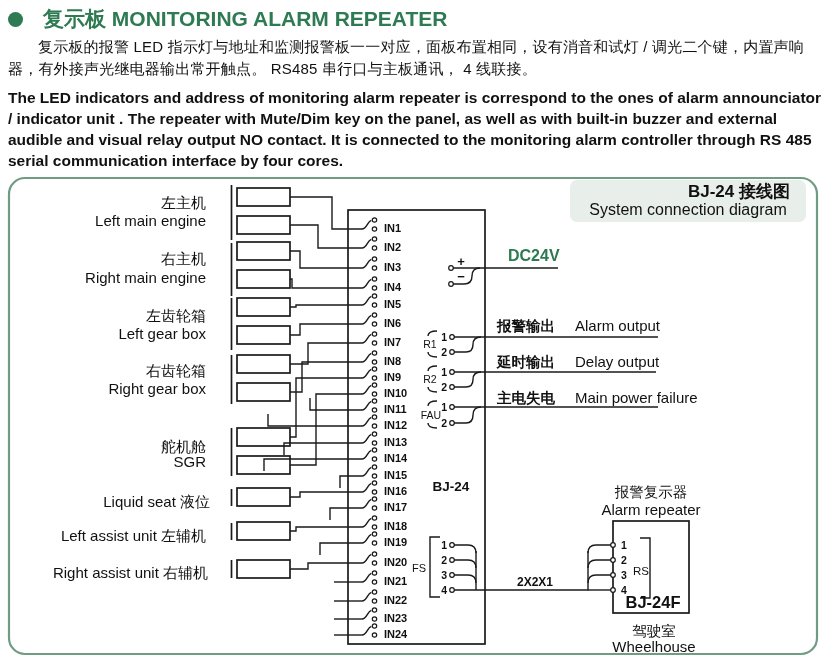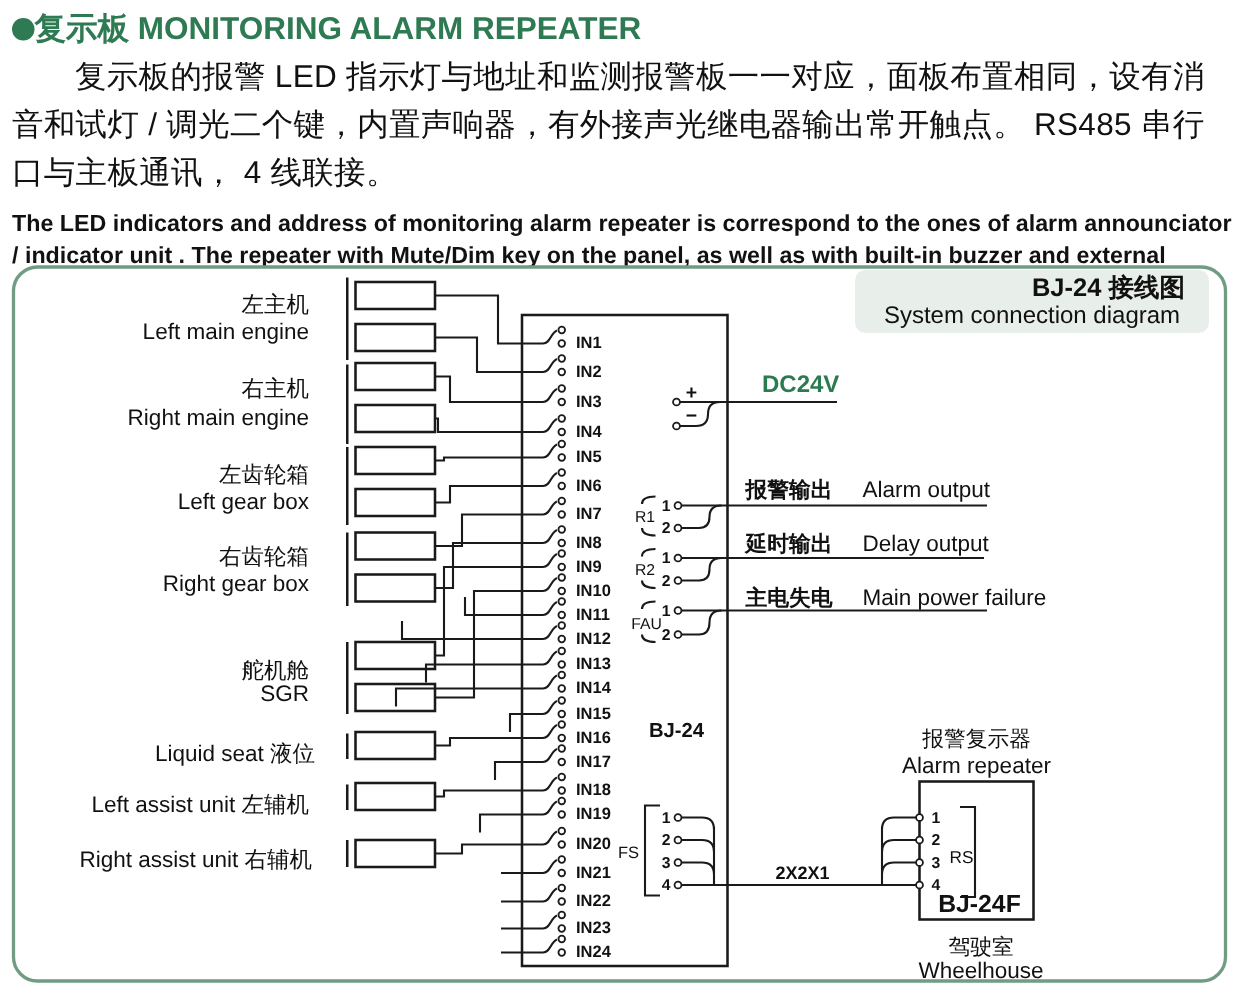--- a/index.html
+++ b/index.html
@@ -1,20 +1,20 @@
 <!DOCTYPE html>
 <html><head>
 <meta charset="utf-8">
 <style>
   html,body{margin:0;padding:0;background:#fff;}
   body{width:830px;height:663px;position:relative;font-family:"Liberation Sans","DejaVu Sans",sans-serif;color:#111;overflow:hidden;}
-  .header{display:flex;align-items:center;gap:0;padding:5px 8px 0 8px;}
+  .header{display:flex;align-items:center;gap:20px;padding:5px 8px 0 8px;}
   .bullet{width:15px;height:15px;border-radius:50%;background:#2e7a52;flex:0 0 auto;}
   .title{font-size:21px;font-weight:bold;color:#2e7a52;white-space:nowrap;}
-  .para-zh{margin:3px 8px 0 8px;font-size:21px;line-height:32px;text-indent:2em;letter-spacing:.2px;}
+  .para-zh{margin:3px 8px 0 8px;font-size:15px;line-height:22px;text-indent:2em;letter-spacing:.2px;}
   .para-en{margin:7px 8px 0 8px;font-size:15.5px;line-height:21px;font-weight:bold;}
   svg{position:absolute;left:0;top:0;}
   svg text{font-family:"Liberation Sans","DejaVu Sans",sans-serif;fill:#111;}
   .w{fill:none;stroke:#1a1a1a;stroke-width:1.4;}
   .w2{fill:none;stroke:#1a1a1a;stroke-width:1.7;}
   .term{fill:#fff;stroke:#1a1a1a;stroke-width:1.2;}
   .inlbl{font-size:11px;font-weight:bold;}
   .numlbl{font-size:10.5px;font-weight:bold;}
   .relaylbl{font-size:10.5px;}
   .grp{font-size:15px;}

